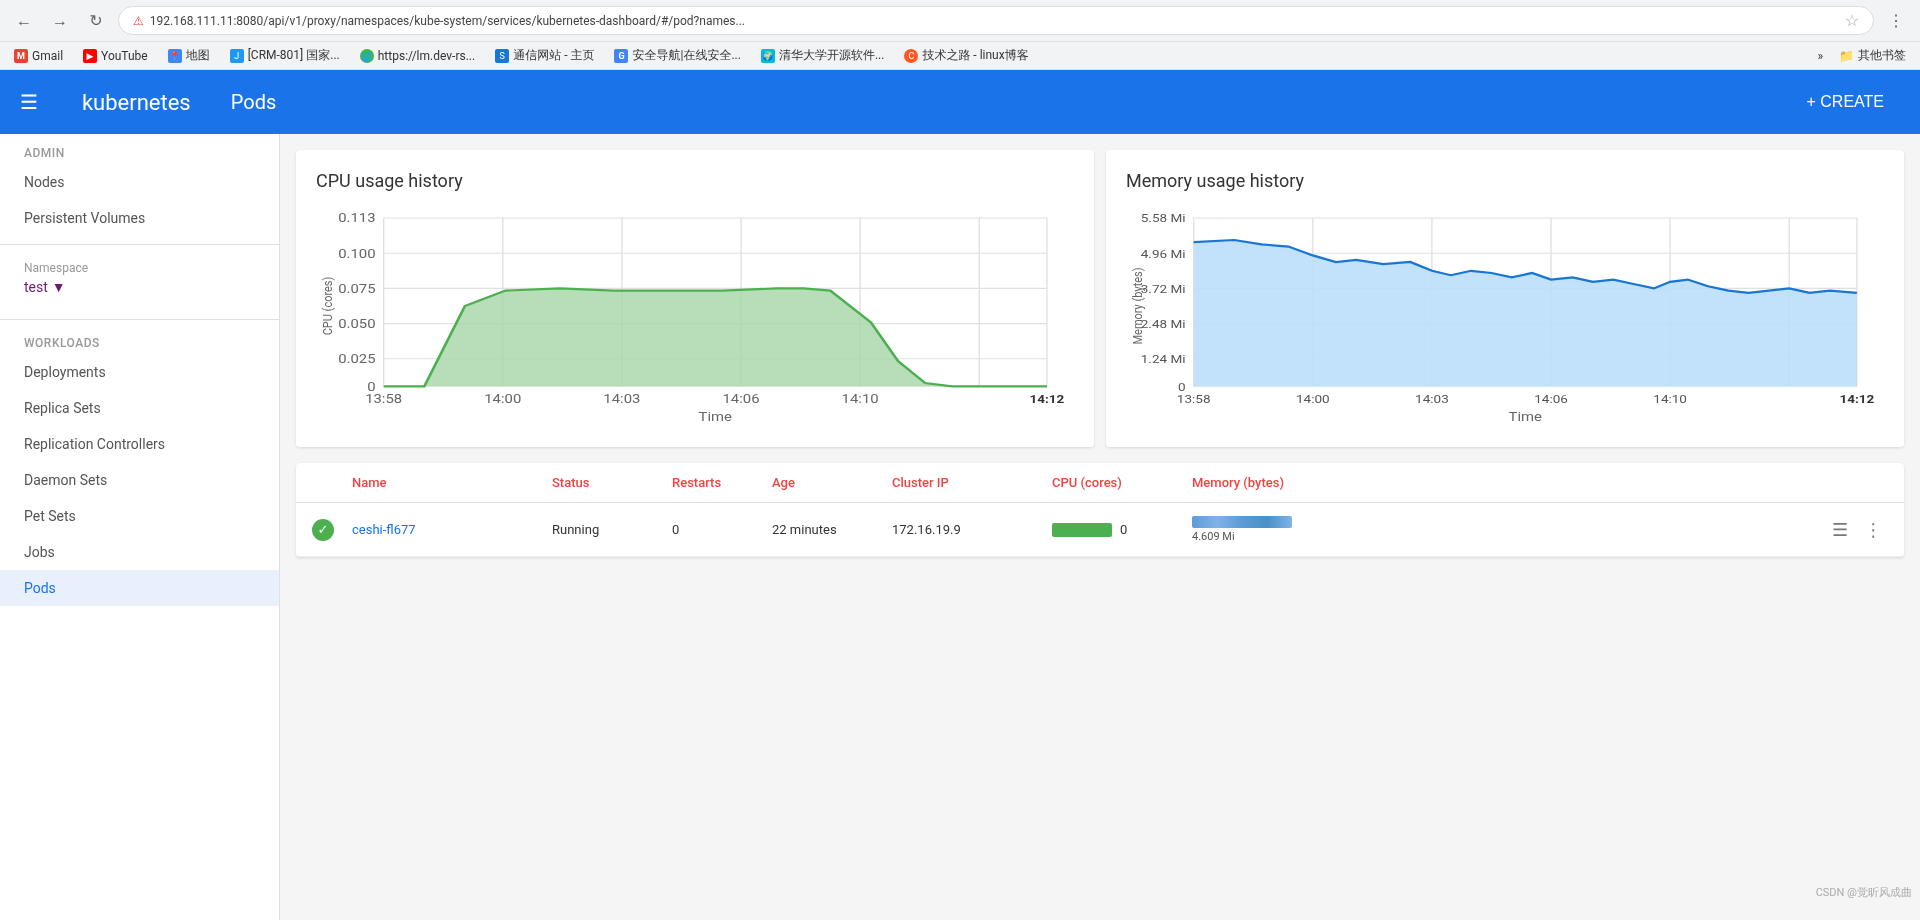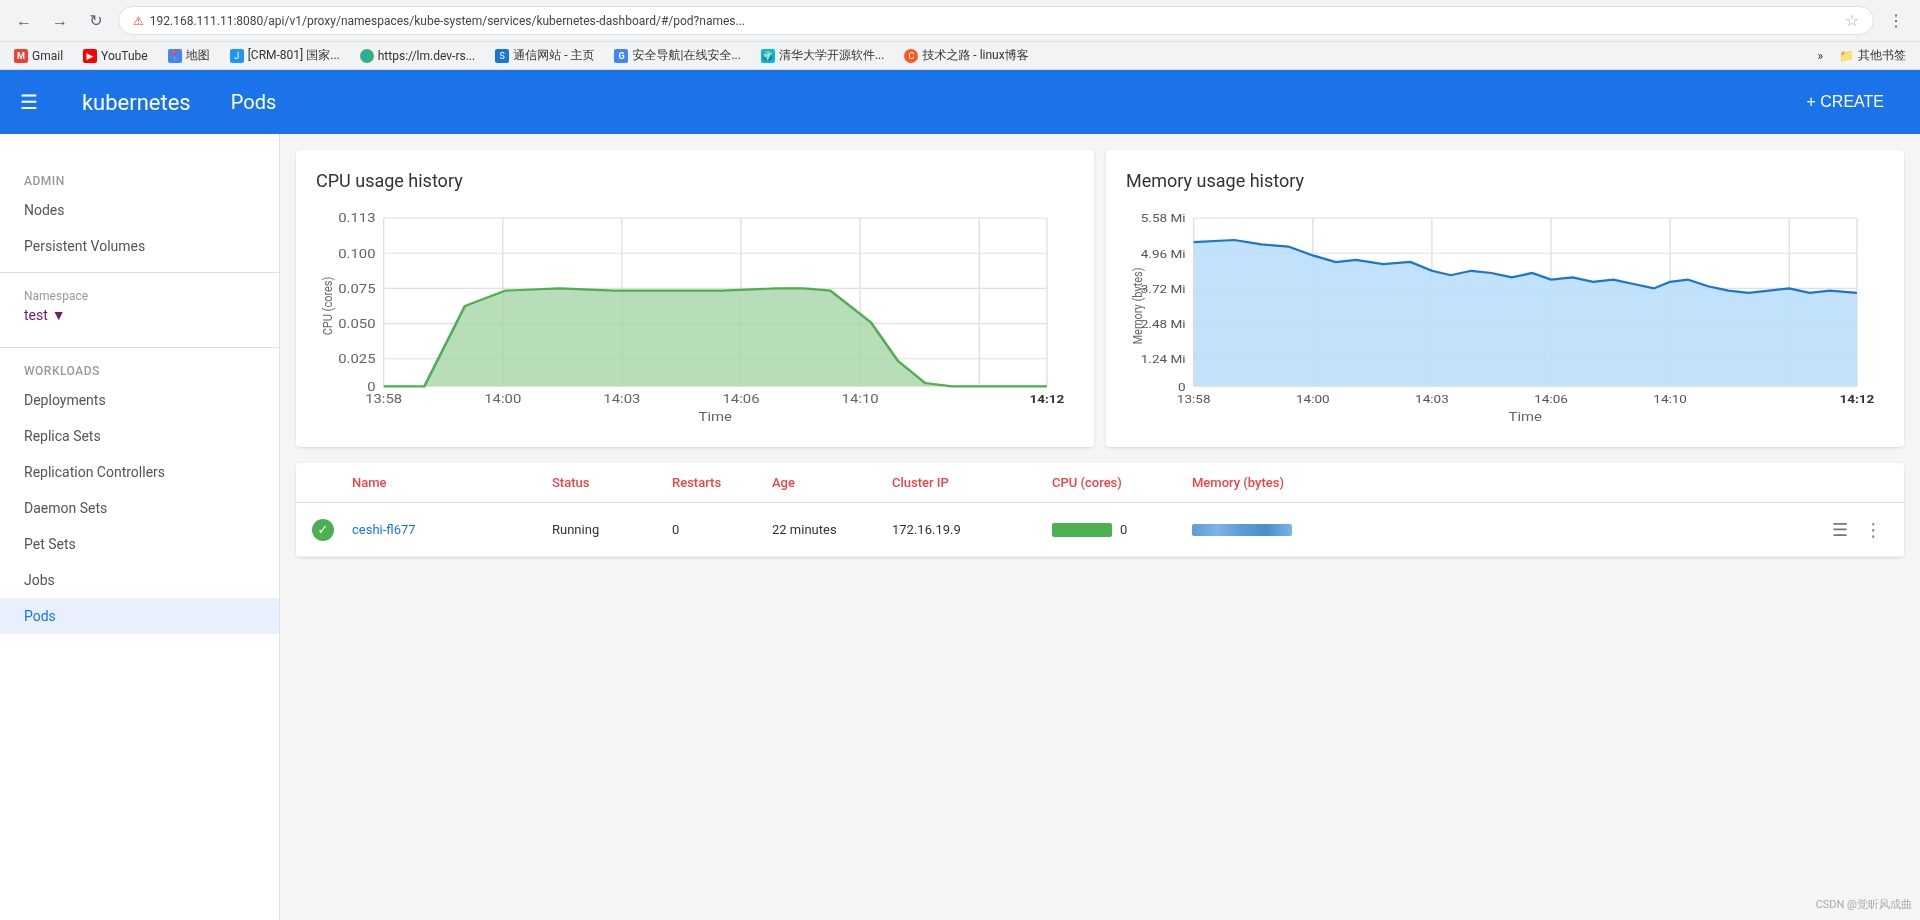--- a/index.html
+++ b/index.html
@@ -103,21 +103,21 @@
       height: calc(920px - 64px - 70px);
     }
 
     
     .sidebar {
       width: 280px;
       background: #fff;
       border-right: 1px solid #e0e0e0;
       overflow-y: auto;
       flex-shrink: 0;
-      padding: 32px 0;
+      padding: 4px 0;
     }
     .sidebar-section-title {
       font-size: 12px;
       font-weight: 500;
       color: #999;
       padding: 8px 24px 4px;
       text-transform: uppercase;
       letter-spacing: 0.5px;
     }
     .sidebar-item {
@@ -253,21 +253,21 @@
     }
 
     .chart-axis-label {
       font-size: 11px;
       fill: #666;
     }
 
     
     .watermark {
       position: fixed;
-      bottom: 8px;
+      bottom: 20px;
       right: 8px;
       font-size: 11px;
       color: #aaa;
     }
   </style>
 </head>
 <body>
 
 <div class="browser-chrome">
   <div class="browser-nav">
@@ -475,20 +475,21 @@
         <div>Running</div>
         <div>0</div>
         <div>22 minutes</div>
         <div>172.16.19.9</div>
         <div class="cpu-bar-container">
           <div class="cpu-bar"></div>
           <span>0</span>
         </div>
         <div class="memory-bar-container">
           <div class="memory-bar"></div>
+          <span class="memory-value">4.609 Mi</span>
         </div>
         <div class="row-actions">
           <span class="action-icon">☰</span>
           <span class="action-icon">⋮</span>
         </div>
       </div>
     </div>
   </div>
 </div>
 

